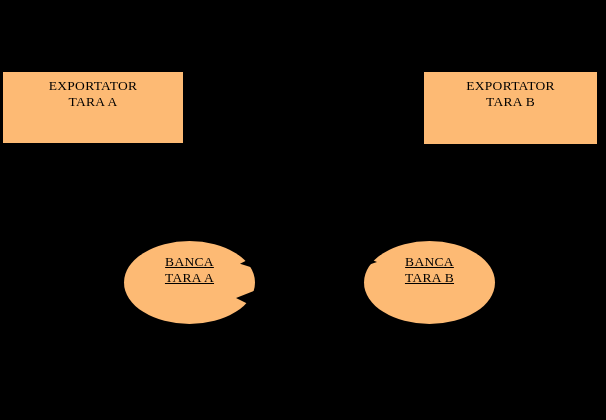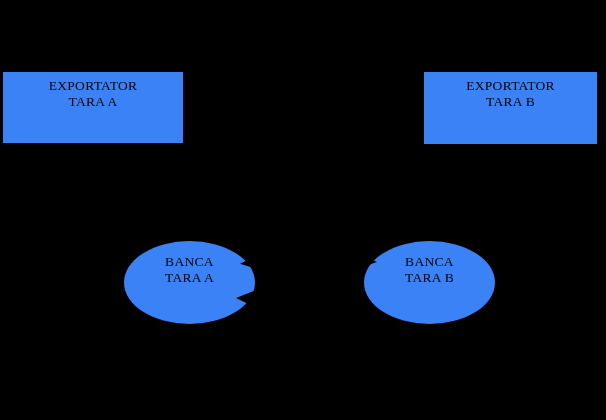--- a/index.html
+++ b/index.html
@@ -11,31 +11,31 @@
     position: relative;
     width: 606px;
     height: 420px;
     background: #000000;
     overflow: hidden;
     font-family: "Liberation Serif", "DejaVu Serif", serif;
     color: #000000;
   }
   .node {
     position: absolute;
-    background: #3b82f6;
+    background: #fdba74;
     text-align: center;
     font-size: 13.5px;
     line-height: 16px;
     letter-spacing: 0.3px;
     box-sizing: border-box;
   }
   .rect-node { }
   .rect-a { left: 3px;   top: 72px; width: 180px; height: 71px; padding-top: 6px; }
   .rect-b { left: 424px; top: 72px; width: 173px; height: 72px; padding-top: 6px; }
-  .ellipse-node { border-radius: 50%; }
+  .ellipse-node { border-radius: 50%; text-decoration: underline; }
   .ellipse-a { left: 124px; top: 241px; width: 131px; height: 83px; padding-top: 13px; }
   .ellipse-b { left: 364px; top: 241px; width: 131px; height: 83px; padding-top: 13px; }
   .node .line { display: block; }
   .notch {
     position: absolute;
     background: #000000;
     z-index: 2;
   }
   .notch-a-upper {
     left: 240px; top: 254px; width: 18px; height: 15px;

